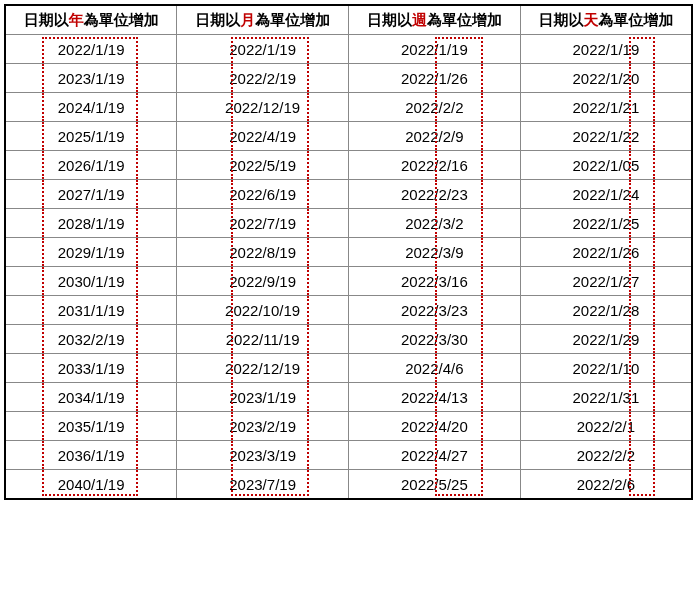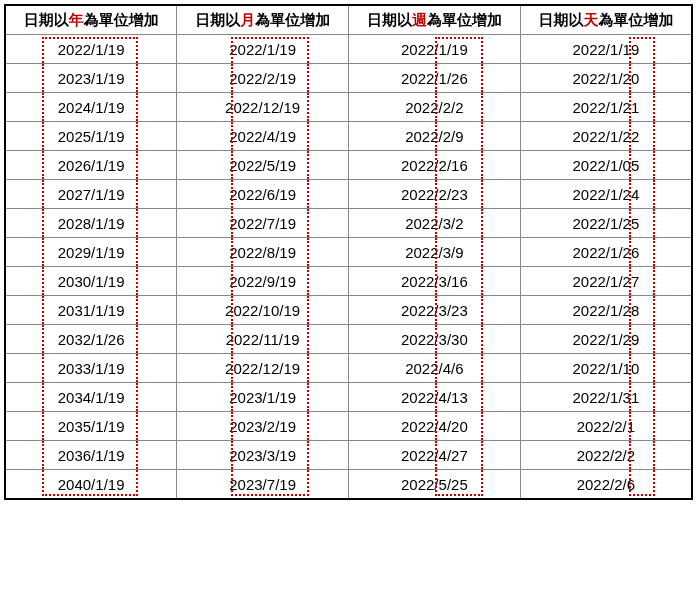--- a/index.html
+++ b/index.html
@@ -117,21 +117,21 @@
         <td><div class="hlbox" style="left: 86px; width: 44px;"></div><span>2022/3/16</span></td>
         <td class="thick-right"><div class="hlbox" style="left: 108px; width: 22px;"></div><span>2022/1/27</span></td>
       </tr>
       <tr>
         <td class="thick-left"><div class="hlbox" style="left: 36px; width: 92px;"></div><span>2031/1/19</span></td>
         <td><div class="hlbox" style="left: 54px; width: 74px;"></div><span>2022/10/19</span></td>
         <td><div class="hlbox" style="left: 86px; width: 44px;"></div><span>2022/3/23</span></td>
         <td class="thick-right"><div class="hlbox" style="left: 108px; width: 22px;"></div><span>2022/1/28</span></td>
       </tr>
       <tr>
-        <td class="thick-left"><div class="hlbox" style="left: 36px; width: 92px;"></div><span>2032/1/26</span></td>
+        <td class="thick-left"><div class="hlbox" style="left: 36px; width: 92px;"></div><span>2032/2/19</span></td>
         <td><div class="hlbox" style="left: 54px; width: 74px;"></div><span>2022/11/19</span></td>
         <td><div class="hlbox" style="left: 86px; width: 44px;"></div><span>2022/3/30</span></td>
         <td class="thick-right"><div class="hlbox" style="left: 108px; width: 22px;"></div><span>2022/1/29</span></td>
       </tr>
       <tr>
         <td class="thick-left"><div class="hlbox" style="left: 36px; width: 92px;"></div><span>2033/1/19</span></td>
         <td><div class="hlbox" style="left: 54px; width: 74px;"></div><span>2022/12/19</span></td>
         <td><div class="hlbox" style="left: 86px; width: 44px;"></div><span>2022/4/6</span></td>
         <td class="thick-right"><div class="hlbox" style="left: 108px; width: 22px;"></div><span>2022/1/10</span></td>
       </tr>

